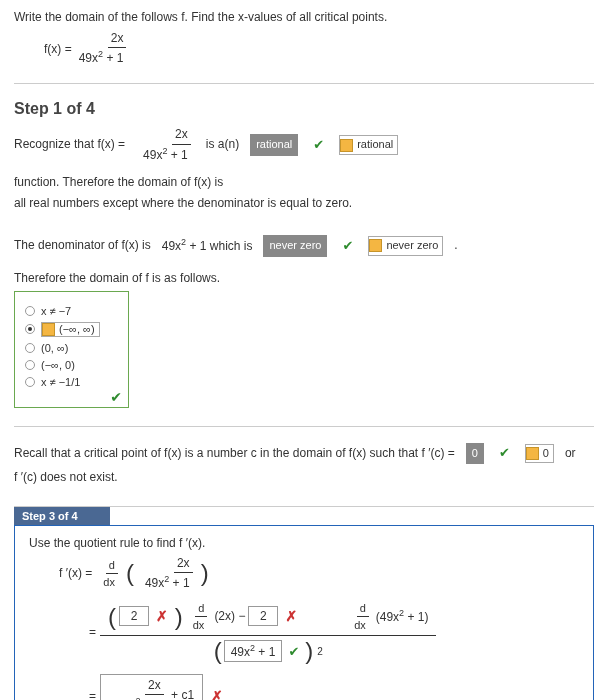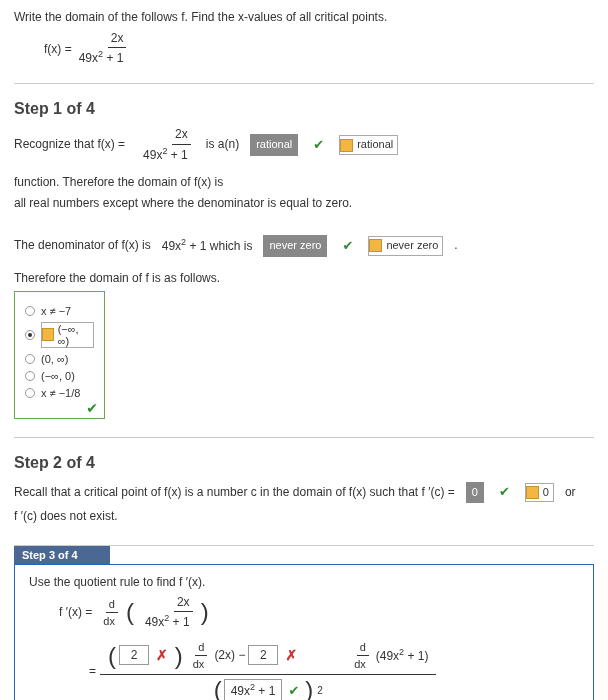--- a/index.html
+++ b/index.html
@@ -11,21 +11,21 @@
 .frac .num { border-bottom: 1px solid #333; padding: 0 3px 2px 3px; line-height: 1.1; }
 .frac .den { padding: 2px 3px 0 3px; line-height: 1.1; }
 .sup { font-size: 9px; vertical-align: super; }
 .boxg { display: inline-block; border: 1px solid #888; background: #888; color: #fff; padding: 1px 5px; font-size: 11px; }
 .check { color: #2e8b2e; font-size: 13px; margin: 0 4px; }
 .cross { color: #c33; font-size: 14px; font-weight: bold; margin: 0 4px; }
 .yellow-tag { display: inline-flex; align-items: center; border: 1px solid #aaa; background: #fff; padding: 0 4px 0 0; font-size: 11px; }
 .yellow-tag .sq { width: 13px; height: 13px; background: #f4b642; border: 1px solid #c79429; display:inline-block; margin-right:4px; }
 .text-line { line-height: 1.6; display: flex; flex-wrap: wrap; align-items: center; gap: 11px; }
 .hr { border: 0; border-top: 1px solid #ccc; margin: 16px 0; }
-.options { border: 1px solid #6aa84f; padding: 8px 10px 14px 10px; width: 91px; position: relative; }
+.options { border: 1px solid #6aa84f; padding: 8px 10px 14px 10px; width: 115px; position: relative; }
 .options .opt { display: flex; align-items: center; gap: 6px; font-size: 11px; margin: 5px 0; }
 .options .opt .radio { width: 10px; height: 10px; border: 1px solid #999; border-radius: 50%; flex: none; }
 .options .opt .radio.sel::after { content:''; display:block; width:4px; height:4px; background:#333; border-radius:50%; margin:2px auto; }
 .options .corner-check { position: absolute; bottom: 2px; right: 6px; color: #2e8b2e; font-size: 14px; }
 .step3-hdr { background: #4a6893; color: #fff; font-size: 11px; padding: 3px 8px; width: 96px; font-weight: bold; }
 .step3-box { border: 1px solid #2364b8; padding: 10px 14px 18px 14px; }
 .boxi { display:inline-block; border:1px solid #999; padding: 2px 6px; min-width: 30px; text-align:center; background:#fff; }
 .row-eq { display:flex; align-items:center; gap: 4px; margin: 8px 0; }
 .big-frac { display:inline-flex; flex-direction:column; align-items:center; }
 .big-frac > .top, .big-frac > .bot { padding: 4px 8px; }
@@ -98,30 +98,29 @@
     <div class="opt">
         <span class="radio"></span>
         <span>(0, ∞)</span>
       </div>
     <div class="opt">
         <span class="radio"></span>
         <span>(−∞, 0)</span>
       </div>
     <div class="opt">
         <span class="radio"></span>
-        <span>x ≠ −1/8</span>
+        <span>x ≠ −1/1</span>
       </div>
     <span class="corner-check">✔</span>
   </div>
 </div>
 
 <hr class="hr">
 
 <div class="section">
-  <div class="step-label">Step 2 of 4</div>
   <div class="text-line">
     <span>Recall that a critical point of  f(x)  is a number c in the domain of  f(x)  such that  f ′(c) = </span>
     <span class="boxg">0</span>
     <span class="check">✔</span>
     <span class="yellow-tag">
         <span class="sq"></span>
         <span>0</span>
       </span>
     <span>  or</span>
   </div>

